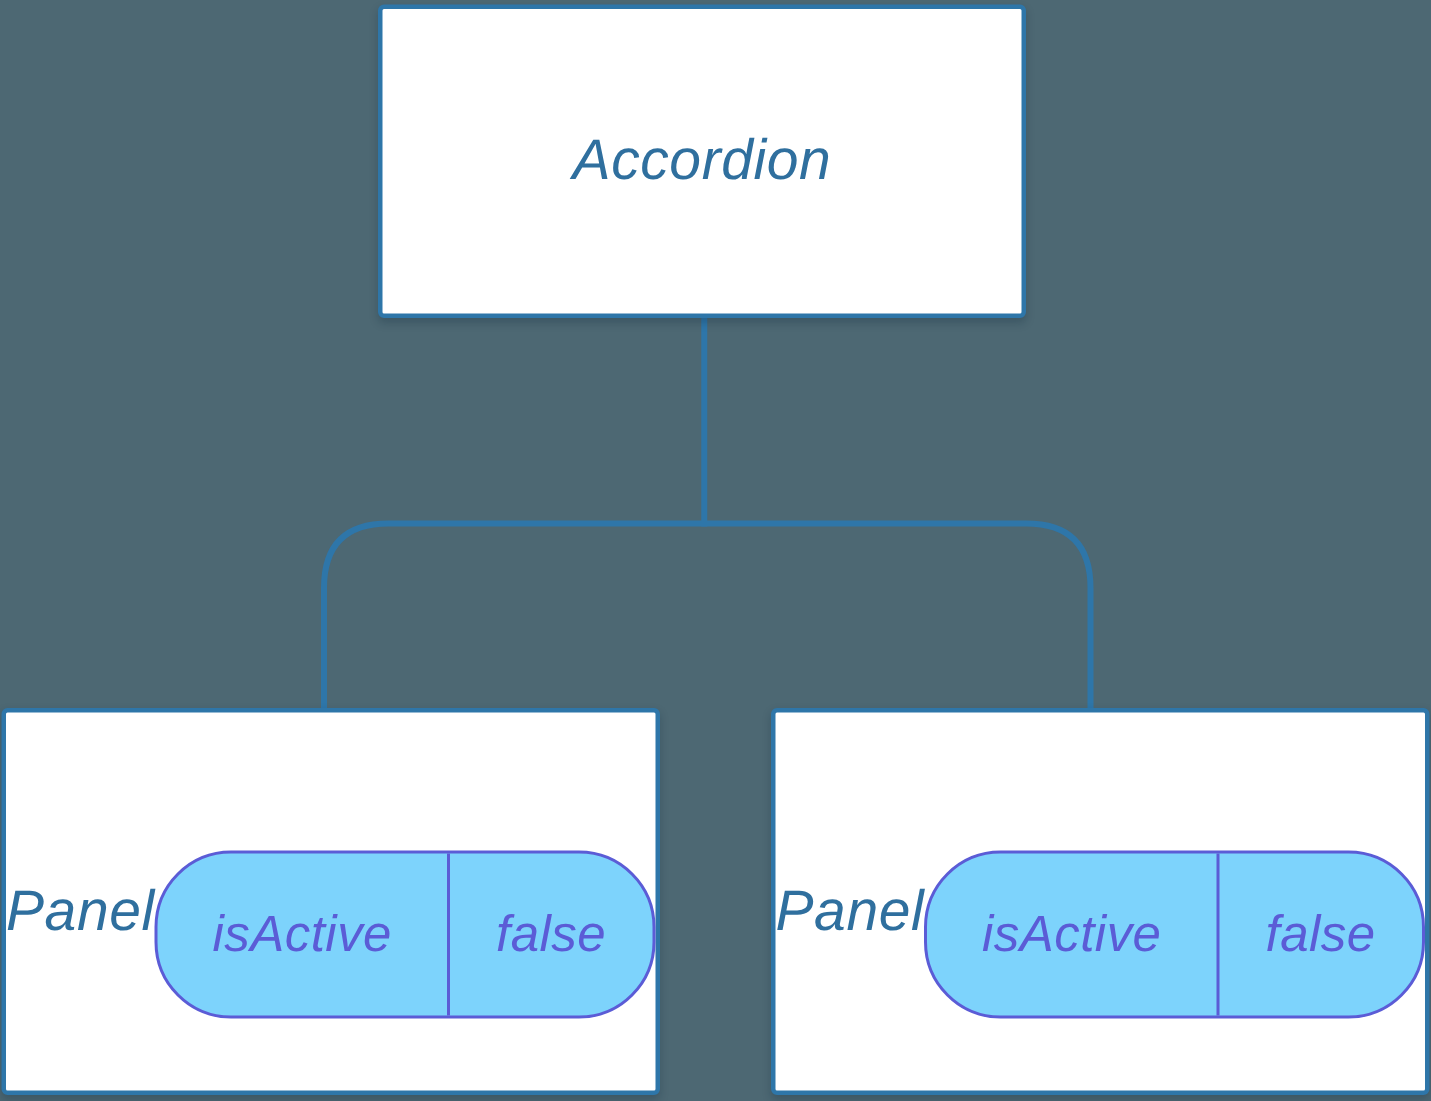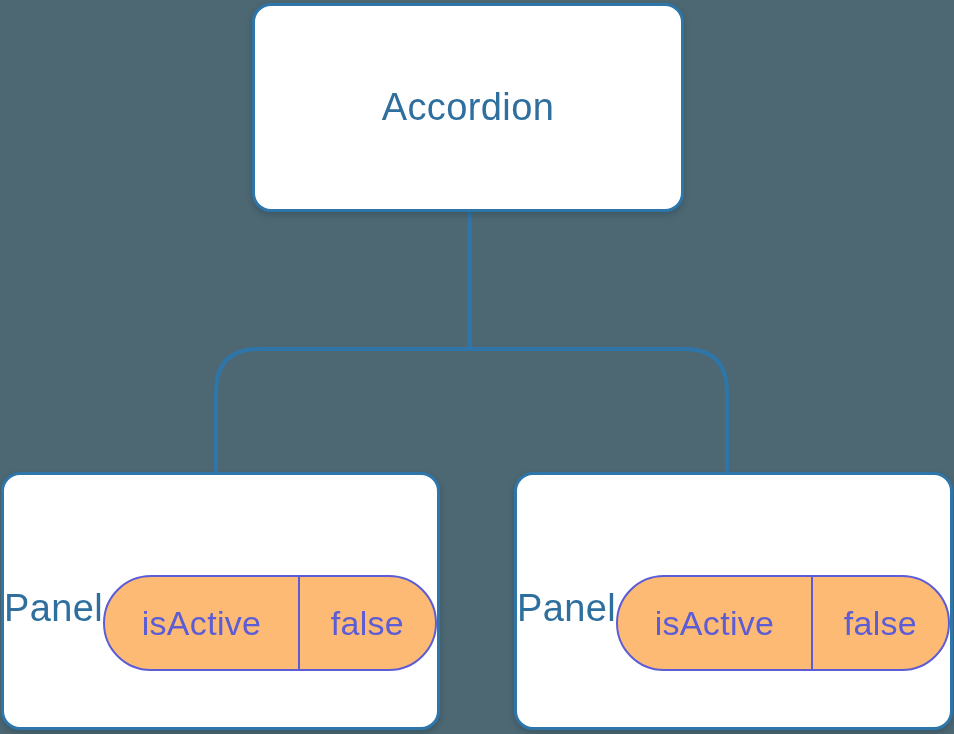--- a/index.html
+++ b/index.html
@@ -18,23 +18,24 @@
     position: absolute;
     left: 0;
     top: 0;
     z-index: 0;
   }
   .node {
     position: absolute;
     box-sizing: border-box;
     background: #ffffff;
     border: 3px solid #2e76a9;
-    border-radius: 19px;
+    border-radius: 4px;
     box-shadow: 0 3px 6px rgba(10, 35, 55, 0.25);
     z-index: 1;
+    font-style: italic;
   }
   .node-root {
     left: 252px;
     top: 3px;
     width: 432px;
     height: 209px;
     display: flex;
     align-items: center;
     justify-content: center;
   }
@@ -55,26 +56,26 @@
   }
   .node-panel.left  { left: 1px; }
   .node-panel.right { left: 514px; }
   .panel-title {
     margin: 0 0 30px 0;
     line-height: 40px;
   }
   .state-pill {
     box-sizing: border-box;
     width: 370px;
-    height: 96px;
+    height: 112px;
     border: 2.5px solid #5b5cd6;
     border-radius: 51px;
     display: flex;
     align-items: stretch;
-    background: #fdba74;
+    background: #7dd3fc;
   }
   .state-cell {
     display: flex;
     align-items: center;
     justify-content: center;
     color: #5b5cd6;
     font-size: 34px;
     font-weight: 500;
     letter-spacing: 0.3px;
   }

